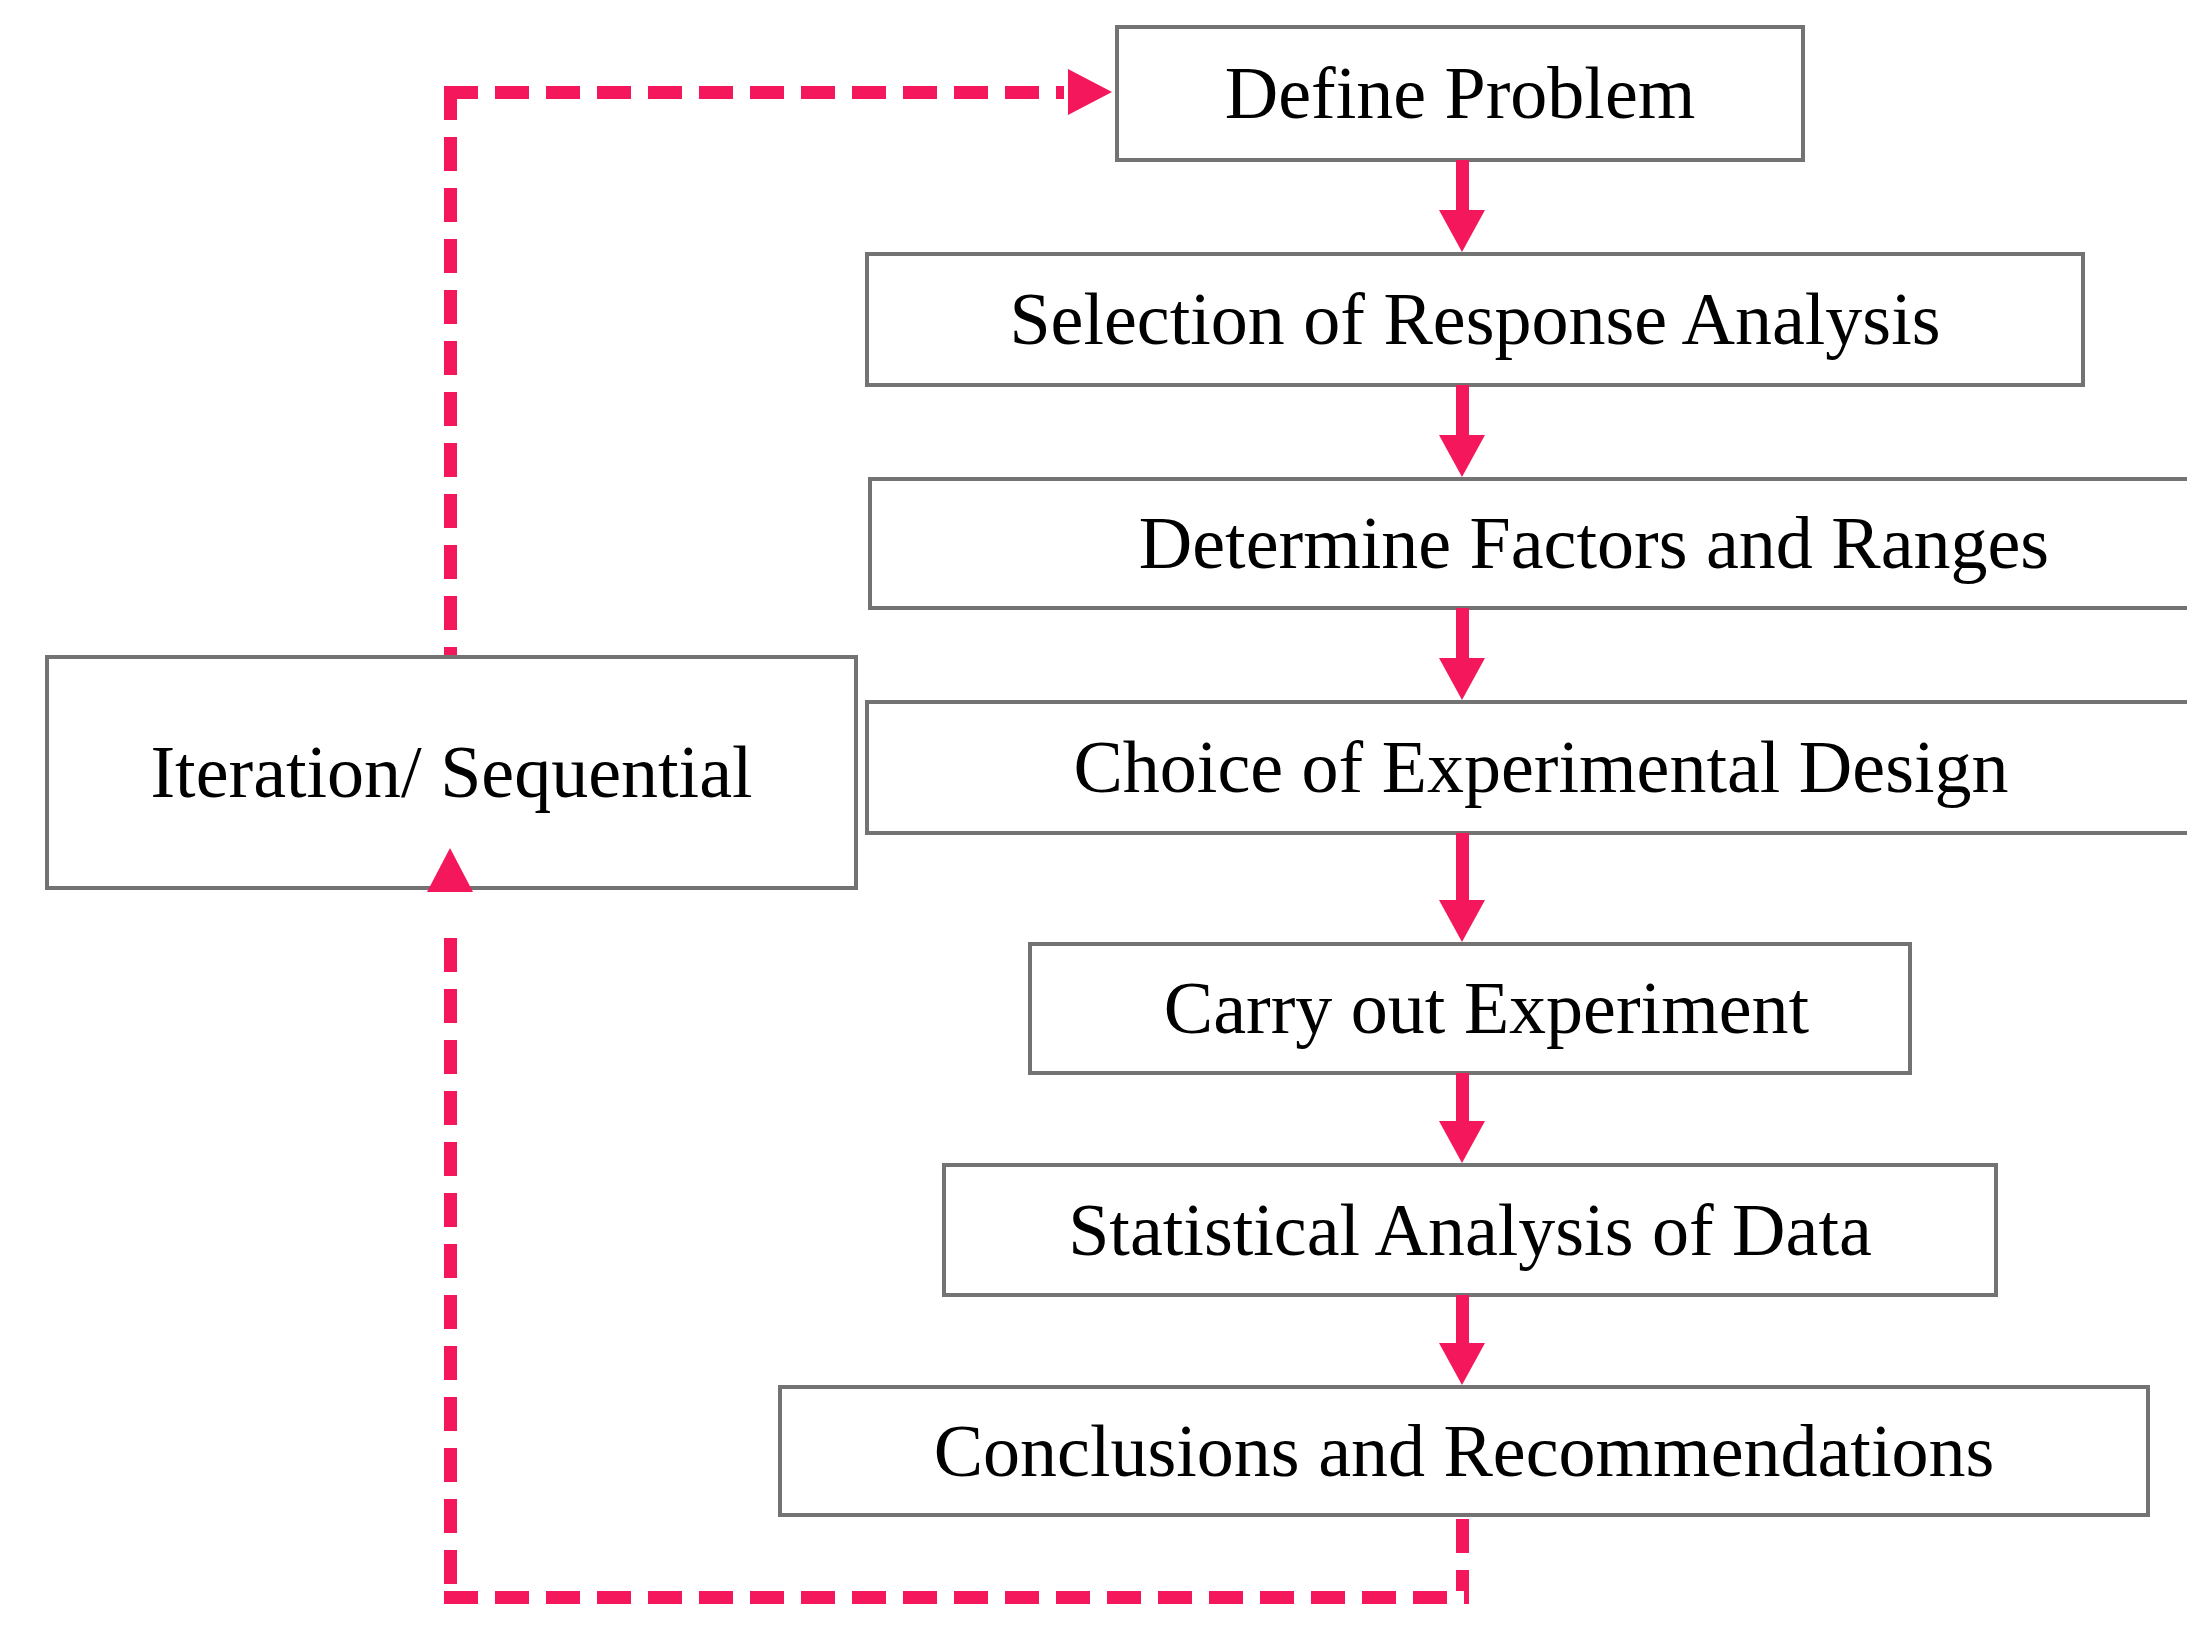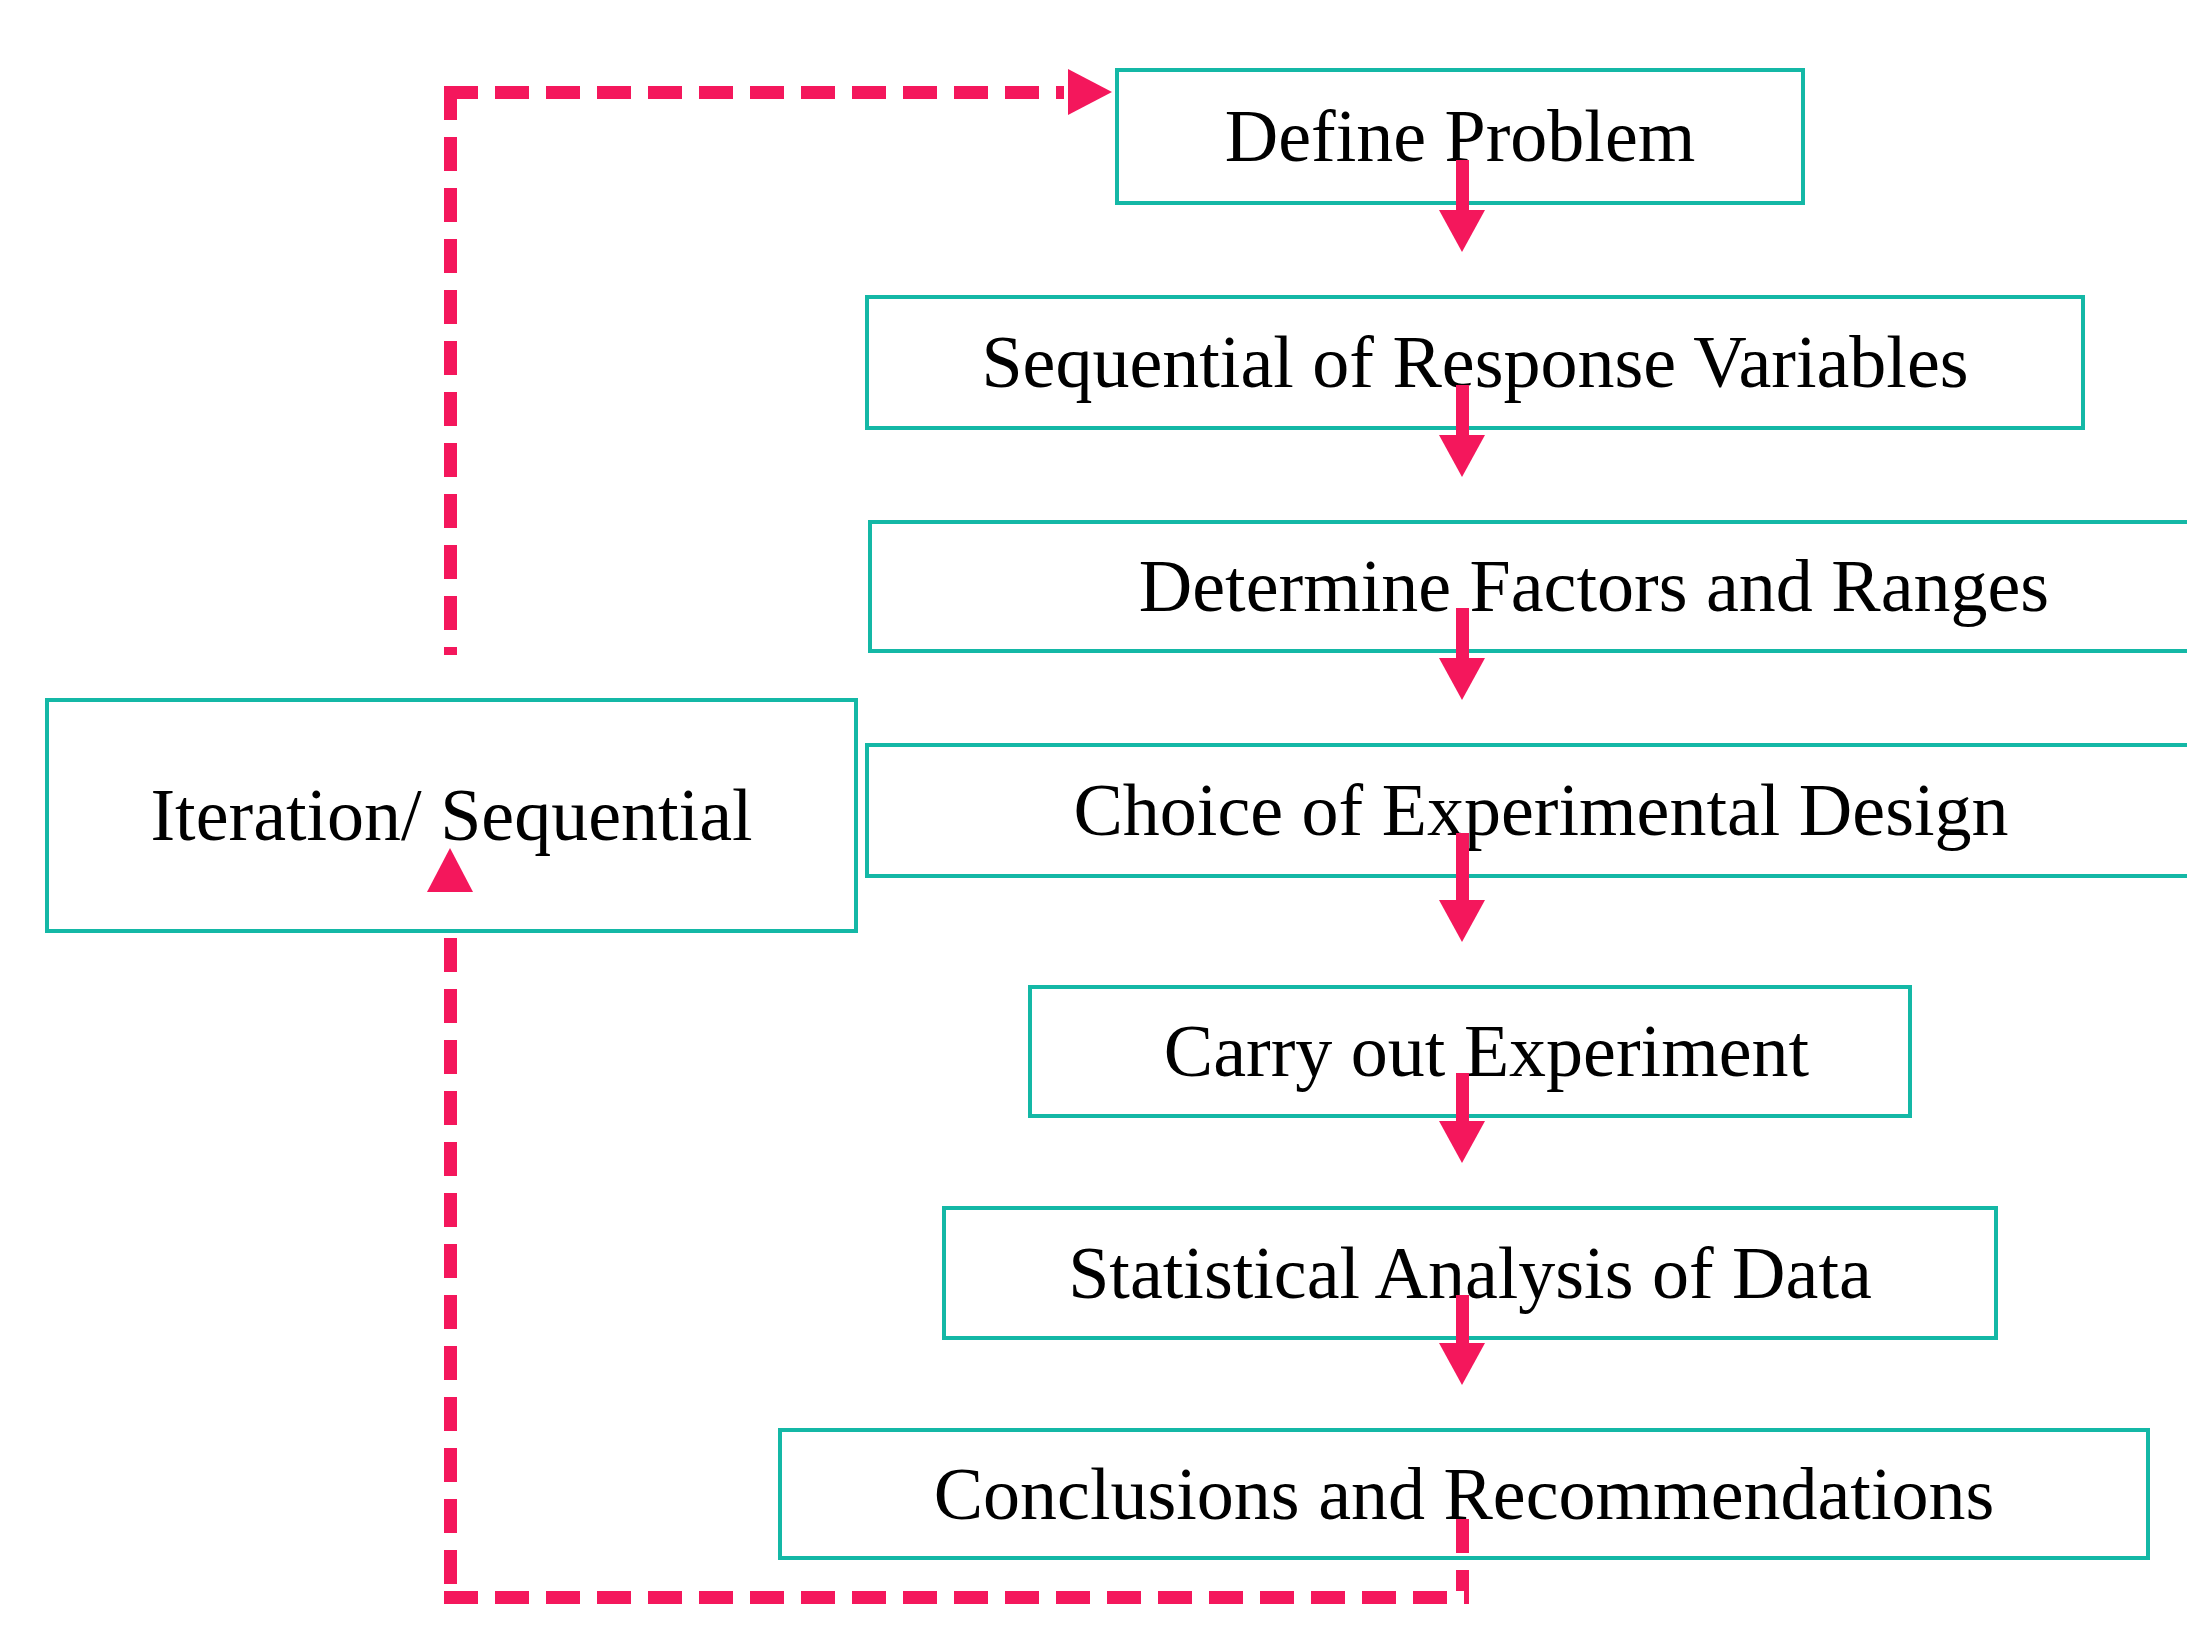--- a/index.html
+++ b/index.html
@@ -7,30 +7,29 @@
     position:relative;
     width:2187px;height:1637px;
     background:#ffffff;
     font-family:"Liberation Serif", serif;
     overflow:hidden;
   }
   .node{
     position:absolute;
     box-sizing:border-box;
     background:#ffffff;
-    border:4px solid #14b8a6;
+    border:4px solid #737373;
     display:flex;
     align-items:center;
     justify-content:center;
     text-align:center;
     color:#000000;
     font-size:74px;
     line-height:1.3;
     white-space:nowrap;
-    margin-top:43px;
   }
   .node .two-line{white-space:nowrap;}
   
   #n-define      {left:1115px; top:25px;   width:690px;  height:137px;}
   #n-selection   {left:865px;  top:252px;  width:1220px; height:135px;}
   #n-determine   {left:868px;  top:477px;  width:1440px; height:133px;padding-left:12px;}
   #n-choice      {left:865px;  top:700px;  width:1352px; height:135px;}
   #n-carry       {left:1028px; top:942px;  width:884px;  height:133px;padding-left:33px;}
   #n-statistical {left:942px;  top:1163px; width:1056px; height:134px;}
   #n-conclusions {left:778px;  top:1385px; width:1372px; height:132px;}
@@ -91,21 +90,21 @@
 </head>
 <body>
 
 <div id="canvas">
 
   <div class="node" id="n-define">
     <span>Define Problem</span>
   </div>
 
   <div class="node" id="n-selection">
-    <span>Sequential of Response Variables</span>
+    <span>Selection of Response Analysis</span>
   </div>
 
   <div class="node" id="n-determine">
     <span>Determine Factors and Ranges</span>
   </div>
 
   <div class="node" id="n-choice">
     <span>Choice of Experimental Design</span>
   </div>
 

